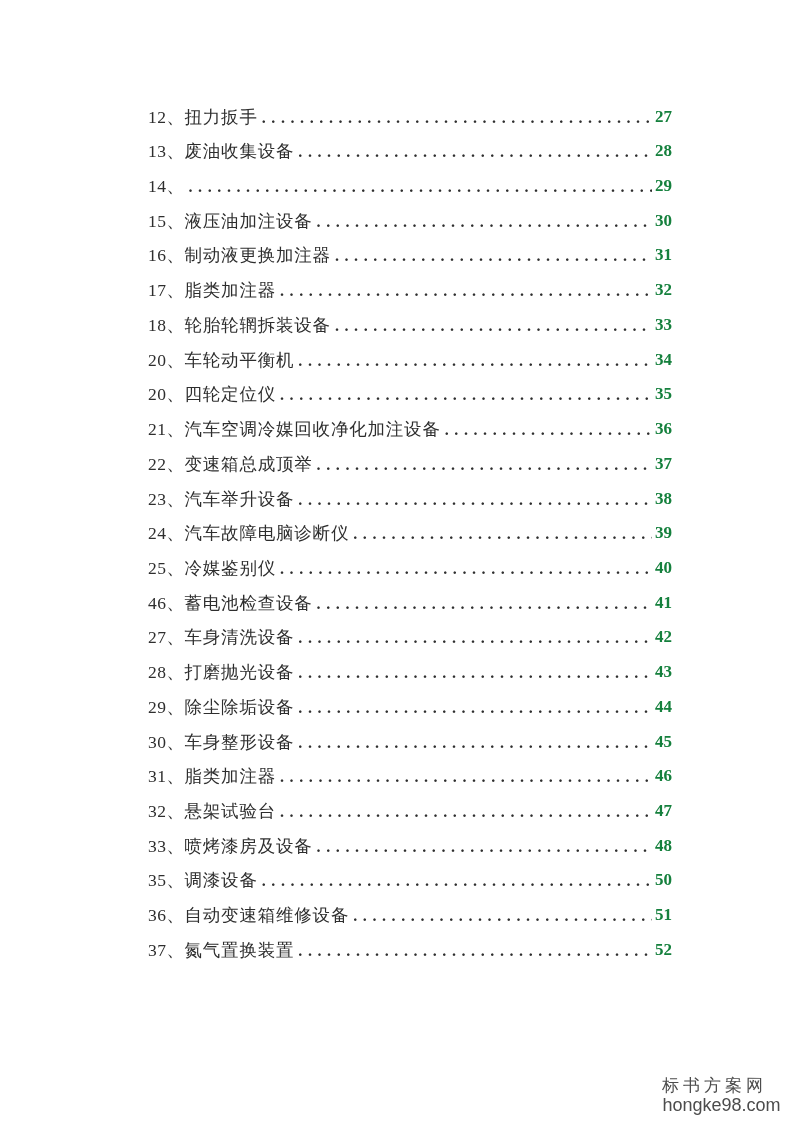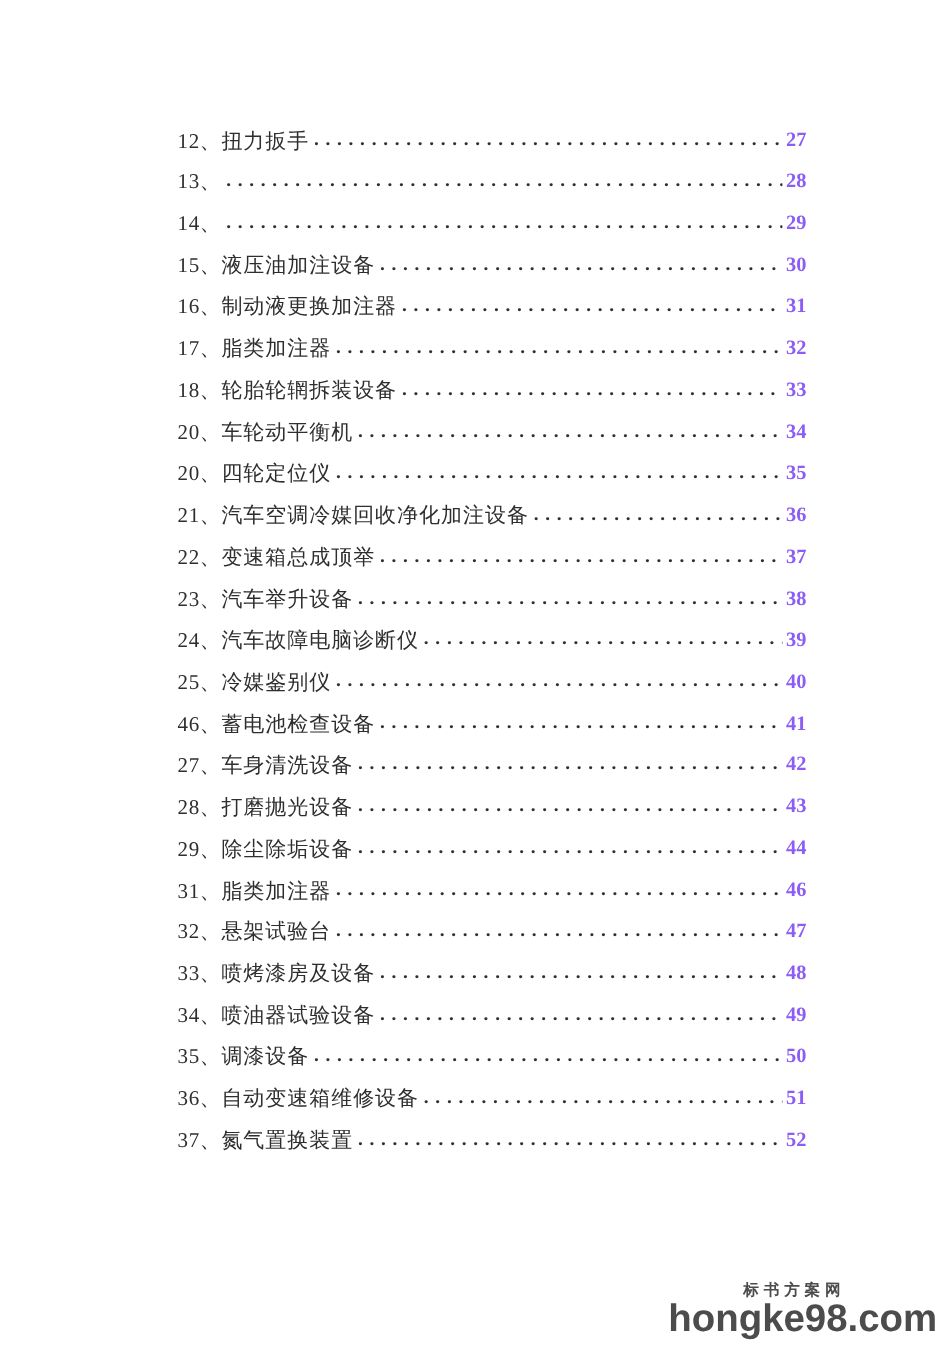--- a/index.html
+++ b/index.html
@@ -21,21 +21,21 @@
     background: #ffffff;
   }
   .toc {
     position: absolute;
     left: 148px;
     right: 121px;
     top: 99.6px;
   }
   .toc-row {
     display: flex;
-    align-items: flex-end;
+    align-items: flex-start;
     height: 34.72px;
     line-height: 34.72px;
     font-size: 17.5px;
     white-space: nowrap;
   }
   .toc-num {
     flex: 0 0 auto;
     letter-spacing: 0.5px;
   }
   .toc-title {
@@ -53,60 +53,61 @@
     content: "........................................................................................................................";
     font-weight: bold;
     font-size: 16px;
     letter-spacing: 5.6px;
     color: #2e2e2e;
   }
   .toc-page {
     flex: 0 0 auto;
     font-weight: bold;
     font-size: 17px;
-    color: #8b5cf6;
+    color: #15803d;
   }
   .watermark {
     position: absolute;
     right: 12px;
     bottom: 8px;
     text-align: center;
     color: #4c4c4c;
     font-family: "Liberation Sans", "DejaVu Sans", sans-serif;
   }
   .wm-name {
-    font-size: 13px;
-    font-weight: bold;
+    font-size: 17px;
+    font-weight: normal;
     letter-spacing: 4px;
     line-height: 1.1;
     margin-right: 14px;
     margin-top: 44px;
   }
   .wm-url {
-    font-size: 32px;
-    font-weight: bold;
+    font-size: 18px;
+    font-weight: normal;
     letter-spacing: 0px;
     line-height: 1.0;
   }
 </style>
 </head>
 <body>
 
 <div class="page">
 
   <div class="toc">
     <div class="toc-row">
       <span class="toc-num">12、</span>
       <span class="toc-title">扭力扳手</span>
       <span class="toc-leader"></span>
       <span class="toc-page">27</span>
     </div>
 
     <div class="toc-row">
       <span class="toc-num">13、</span>
+      <span class="toc-title">废油收集设备</span>
       <span class="toc-leader"></span>
       <span class="toc-page">28</span>
     </div>
 
     <div class="toc-row">
       <span class="toc-num">14、</span>
       <span class="toc-leader"></span>
       <span class="toc-page">29</span>
     </div>
 
@@ -208,20 +209,26 @@
       <span class="toc-page">43</span>
     </div>
 
     <div class="toc-row">
       <span class="toc-num">29、</span>
       <span class="toc-title">除尘除垢设备</span>
       <span class="toc-leader"></span>
       <span class="toc-page">44</span>
     </div>
 
+    <div class="toc-row">
+      <span class="toc-num">30、</span>
+      <span class="toc-title">车身整形设备</span>
+      <span class="toc-leader"></span>
+      <span class="toc-page">45</span>
+    </div>
 
     <div class="toc-row">
       <span class="toc-num">31、</span>
       <span class="toc-title">脂类加注器</span>
       <span class="toc-leader"></span>
       <span class="toc-page">46</span>
     </div>
 
     <div class="toc-row">
       <span class="toc-num">32、</span>
@@ -230,26 +237,20 @@
       <span class="toc-page">47</span>
     </div>
 
     <div class="toc-row">
       <span class="toc-num">33、</span>
       <span class="toc-title">喷烤漆房及设备</span>
       <span class="toc-leader"></span>
       <span class="toc-page">48</span>
     </div>
 
-    <div class="toc-row">
-      <span class="toc-num">34、</span>
-      <span class="toc-title">喷油器试验设备</span>
-      <span class="toc-leader"></span>
-      <span class="toc-page">49</span>
-    </div>
 
     <div class="toc-row">
       <span class="toc-num">35、</span>
       <span class="toc-title">调漆设备</span>
       <span class="toc-leader"></span>
       <span class="toc-page">50</span>
     </div>
 
     <div class="toc-row">
       <span class="toc-num">36、</span>

